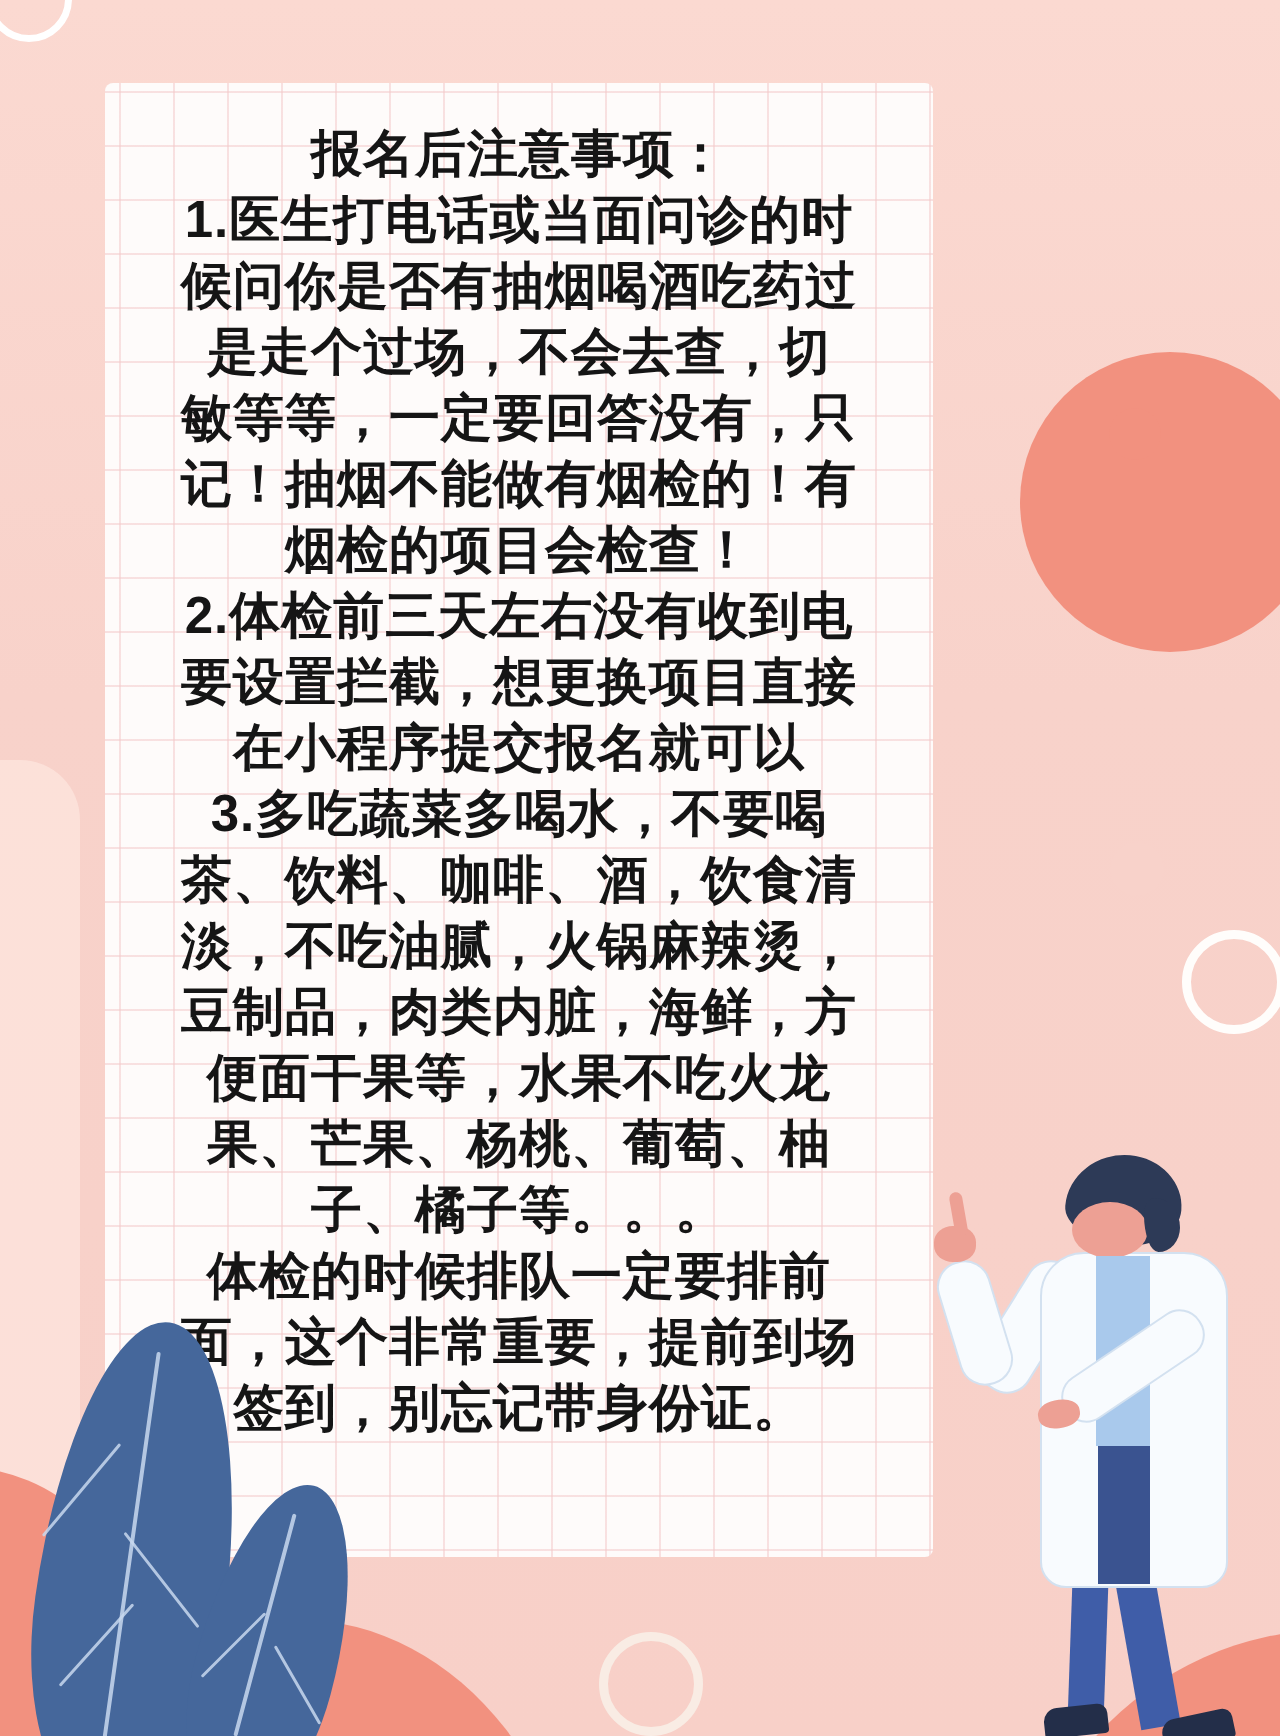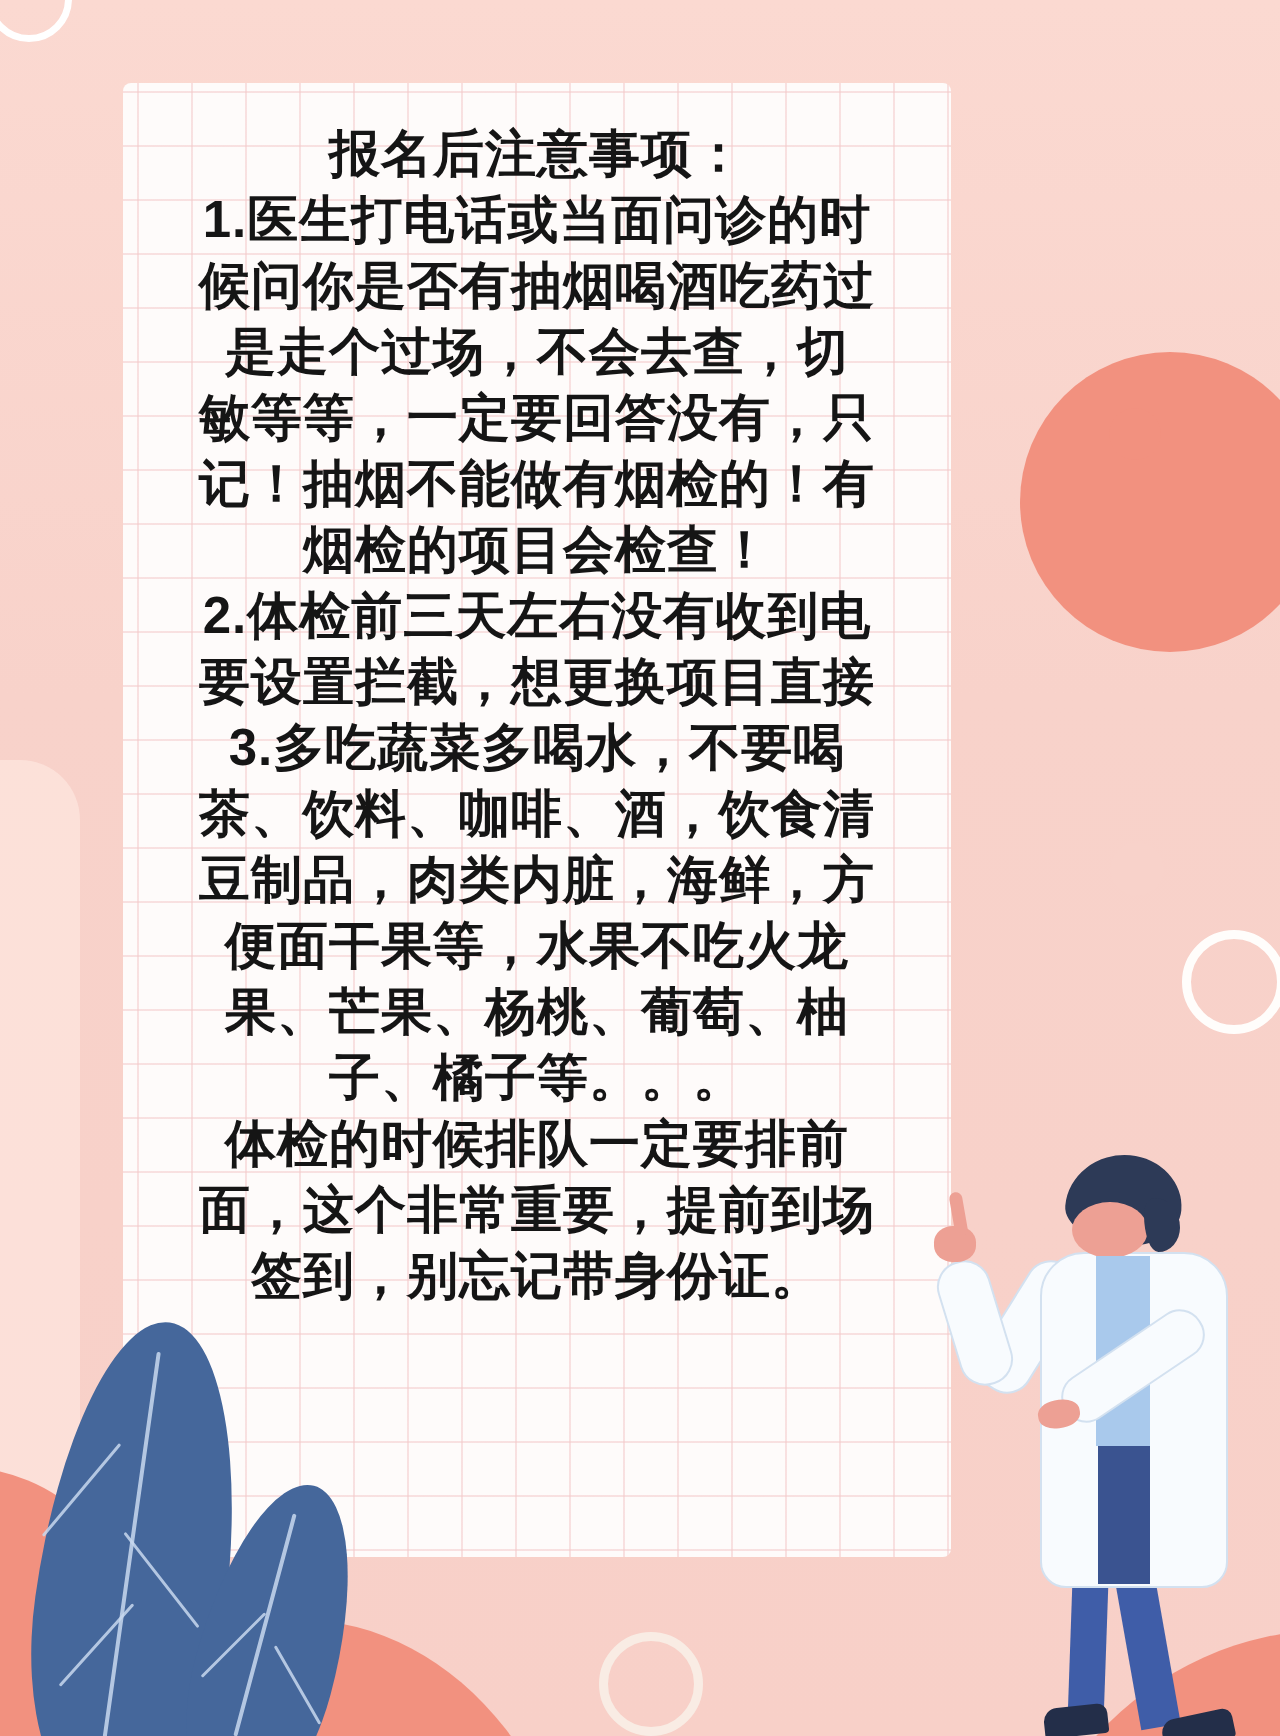--- a/index.html
+++ b/index.html
@@ -10,21 +10,21 @@
   }
   .abs{position:absolute;}
   
   .shape{position:absolute;}
   .salmon{background:#f2917f;}
   .circle{border-radius:50%;}
   .ring{border-radius:50%;background:transparent;}
   .light-strip{background:rgba(255,236,230,0.55);border-radius:0 60px 0 0;}
   
   .card{
-    left:123px;top:83px;width:828px;height:1474px;
+    left:105px;top:83px;width:828px;height:1474px;
     background:#fefbfa;border-radius:8px;z-index:2;
     background-image:
       linear-gradient(rgba(243,203,203,0.55) 2px,transparent 2px),
       linear-gradient(90deg,rgba(243,203,203,0.55) 2px,transparent 2px);
     background-size:54px 54px;background-position:14px 8px;
   }
   .card-text{
     position:absolute;left:0;top:38px;width:100%;
     text-align:center;color:#151515;font-weight:700;
     font-size:51px;line-height:66px;letter-spacing:1px;
@@ -59,22 +59,24 @@
   <div class="card-text">
     <div class="line">报名后注意事项：</div>
     <div class="line">1.医生打电话或当面问诊的时</div>
     <div class="line">候问你是否有抽烟喝酒吃药过</div>
     <div class="line">是走个过场，不会去查，切</div>
     <div class="line">敏等等，一定要回答没有，只</div>
     <div class="line">记！抽烟不能做有烟检的！有</div>
     <div class="line">烟检的项目会检查！</div>
     <div class="line">2.体检前三天左右没有收到电</div>
     <div class="line">要设置拦截，想更换项目直接</div>
+    <div class="line">在小程序提交报名就可以</div>
     <div class="line">3.多吃蔬菜多喝水，不要喝</div>
     <div class="line">茶、饮料、咖啡、酒，饮食清</div>
+    <div class="line">淡，不吃油腻，火锅麻辣烫，</div>
     <div class="line">豆制品，肉类内脏，海鲜，方</div>
     <div class="line">便面干果等，水果不吃火龙</div>
     <div class="line">果、芒果、杨桃、葡萄、柚</div>
     <div class="line">子、橘子等。。。</div>
     <div class="line">体检的时候排队一定要排前</div>
     <div class="line">面，这个非常重要，提前到场</div>
     <div class="line">签到，别忘记带身份证。</div>
   </div>
 </div>
 

